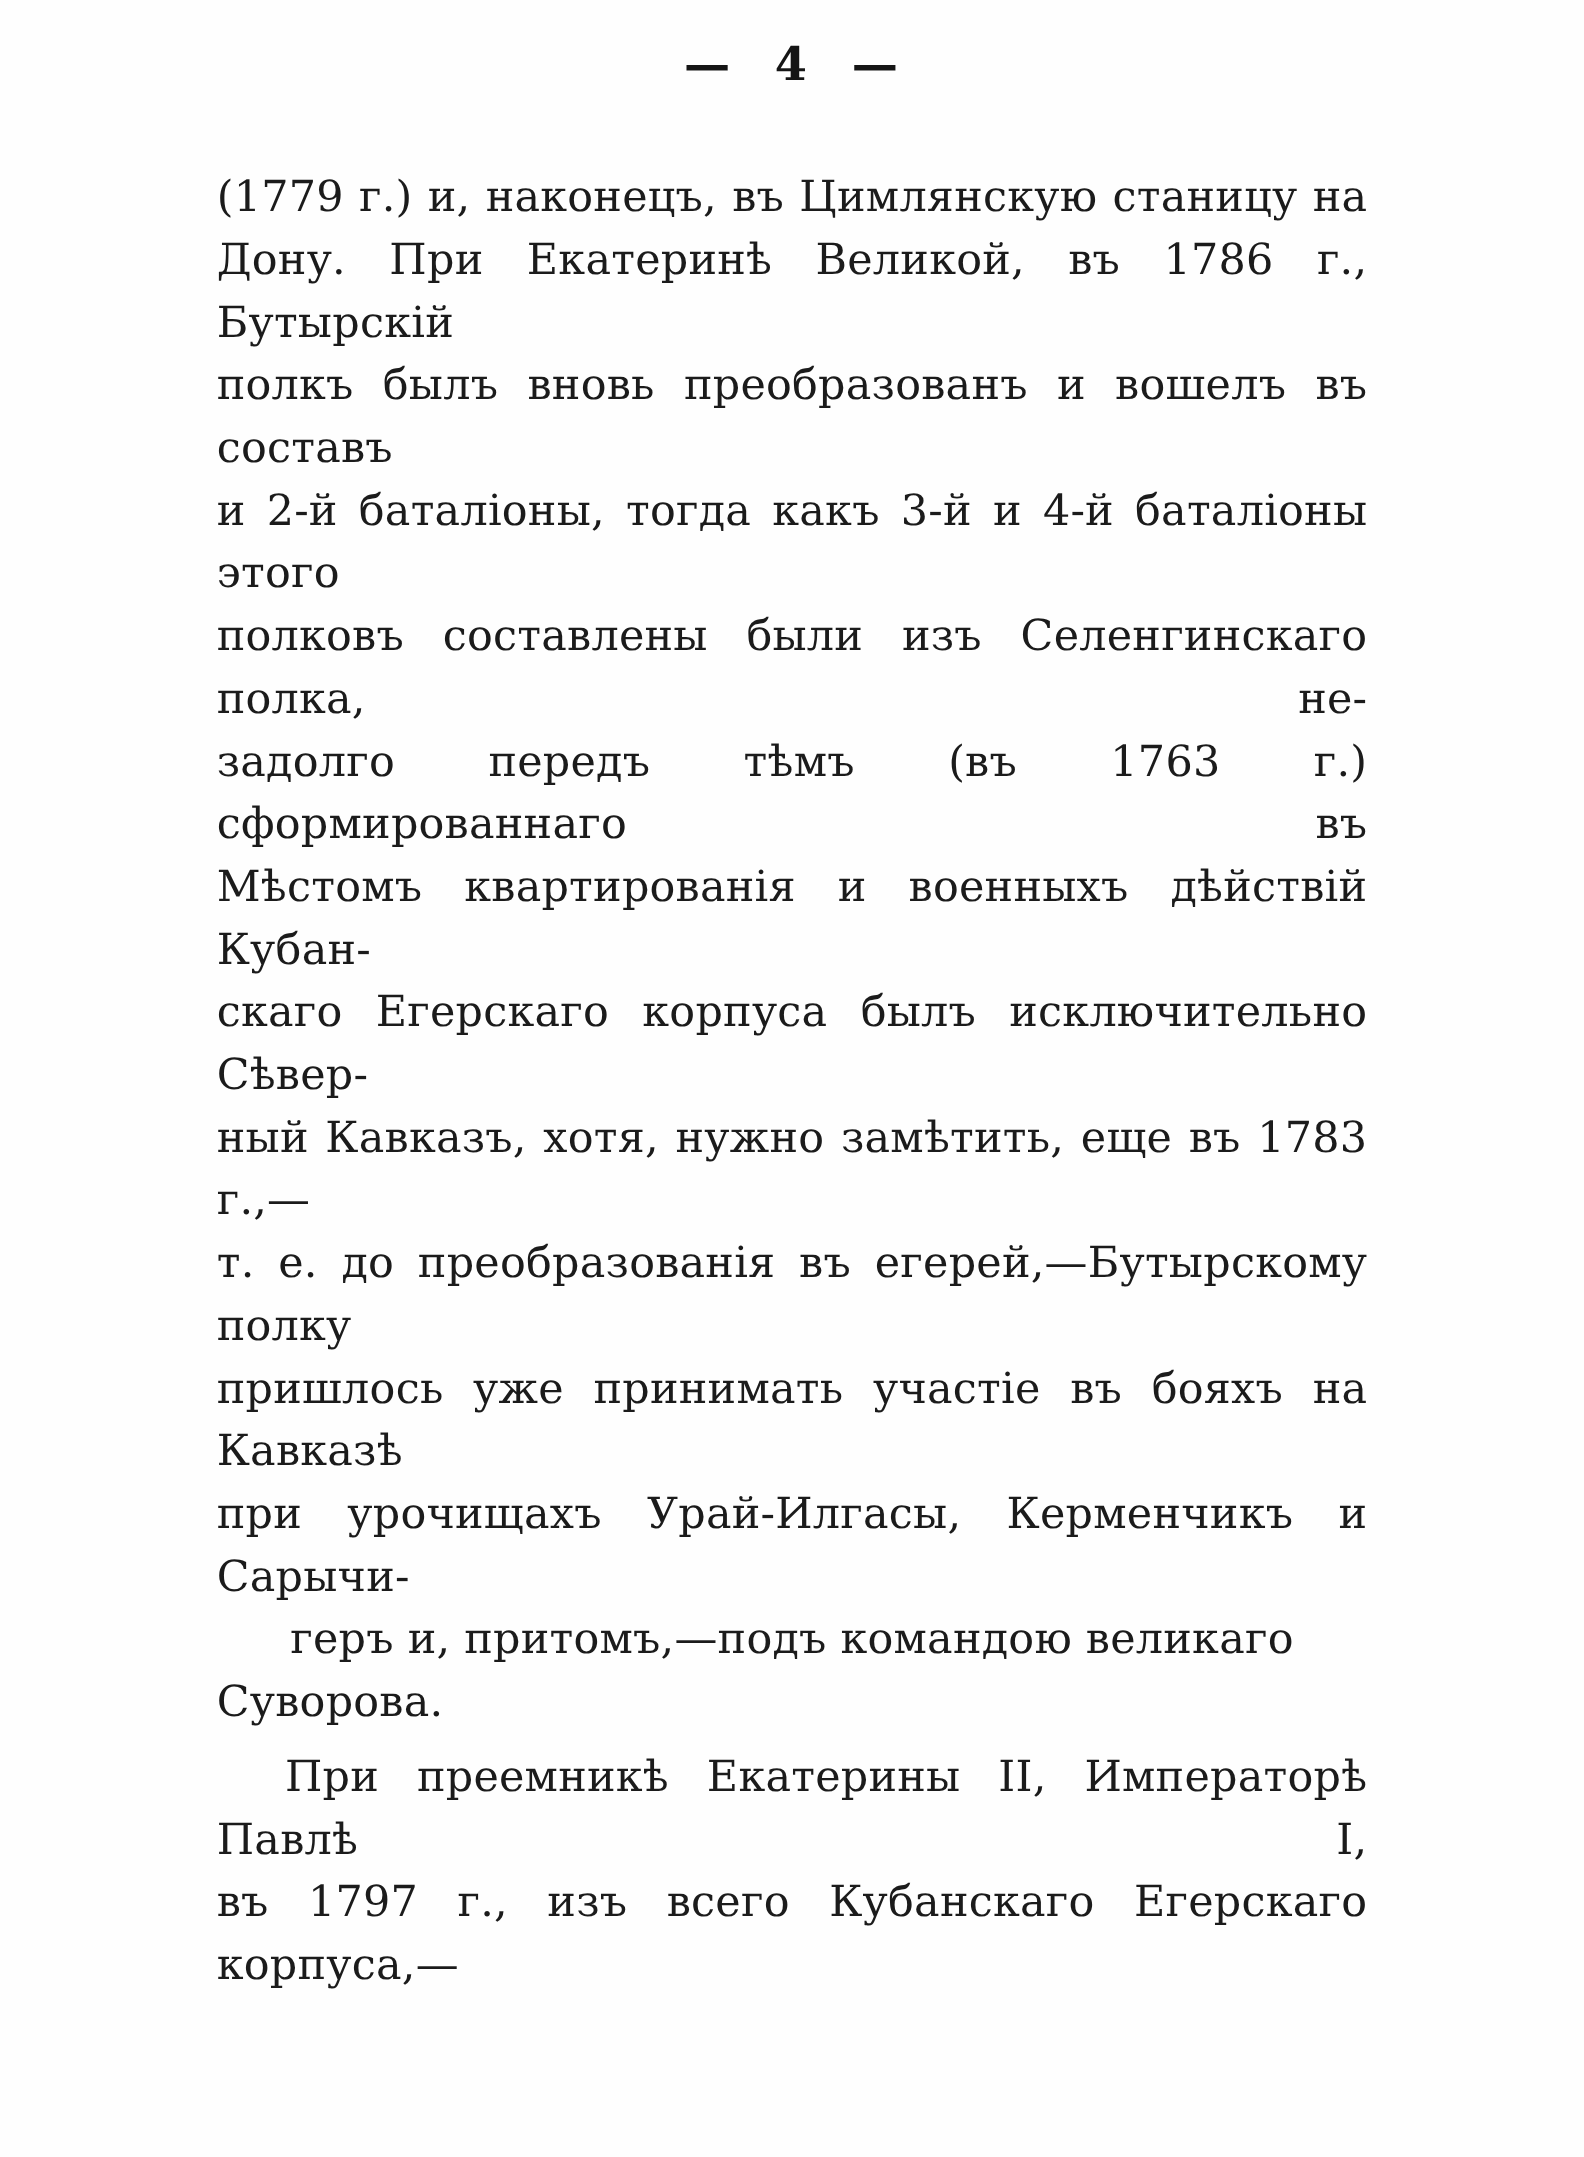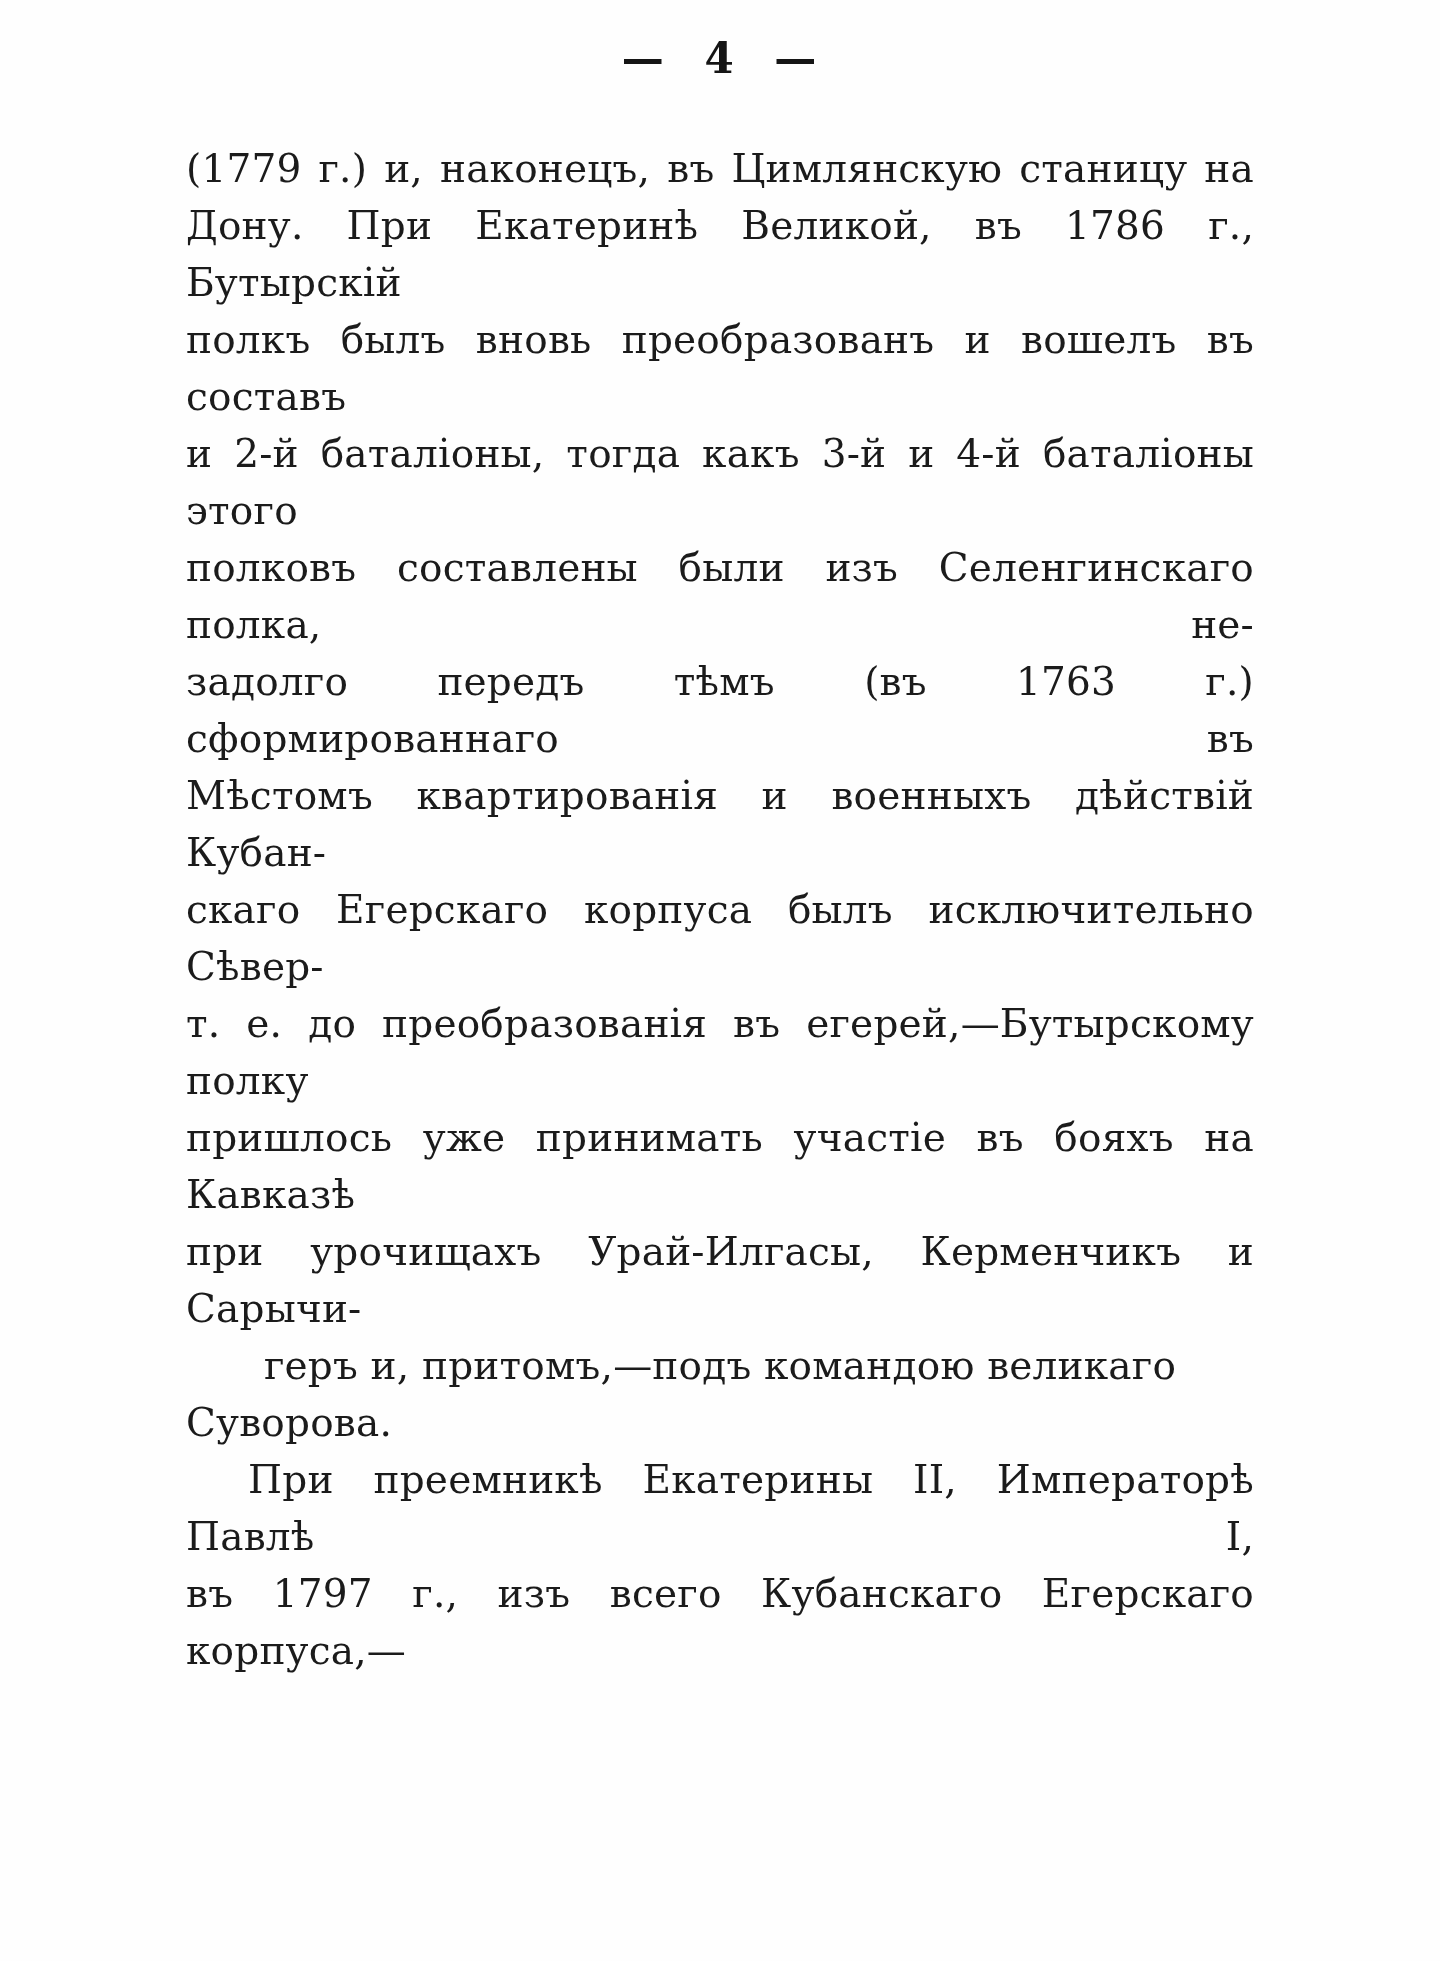--- a/index.html
+++ b/index.html
@@ -42,40 +42,41 @@
     text-align-last: justify;
     white-space: normal;
   }
   .line.end {
     text-align: center;
     text-align-last: left;
   }
   .line.indent {
     text-indent: 62px;
   }
-  .para { margin: 0; padding: 0; }
+  .para { margin: 11px; padding: 0; }
 </style>
 </head>
 <body>
 
 <div class="page">
 
   <div class="page-number">— 4 —</div>
 
   <div class="text-column">
 
     <div class="para">
       <div class="line">(1779 г.) и, наконецъ, въ Цимлянскую станицу на</div>
       <div class="line">Дону. При Екатеринѣ Великой, въ 1786 г., Бутырскій</div>
       <div class="line">полкъ былъ вновь преобразованъ и вошелъ въ составъ</div>
       <div class="line">и 2-й баталіоны, тогда какъ 3-й и 4-й баталіоны этого</div>
       <div class="line">полковъ составлены были изъ Селенгинскаго полка, не-</div>
       <div class="line">задолго передъ тѣмъ (въ 1763 г.) сформированнаго въ</div>
       <div class="line">Мѣстомъ квартированія и военныхъ дѣйствій Кубан-</div>
       <div class="line">скаго Егерскаго корпуса былъ исключительно Сѣвер-</div>
+      <div class="line">ный Кавказъ, хотя, нужно замѣтить, еще въ 1783 г.,—</div>
       <div class="line">т. е. до преобразованія въ егерей,—Бутырскому полку</div>
       <div class="line">пришлось уже принимать участіе въ бояхъ на Кавказѣ</div>
       <div class="line">при урочищахъ Урай-Илгасы, Керменчикъ и Сарычи-</div>
       <div class="line end">геръ и, притомъ,—подъ командою великаго Суворова.</div>
     </div>
 
     <div class="para">
       <div class="line indent">При преемникѣ Екатерины II, Императорѣ Павлѣ I,</div>
       <div class="line">въ 1797 г., изъ всего Кубанскаго Егерскаго корпуса,—</div>
 

